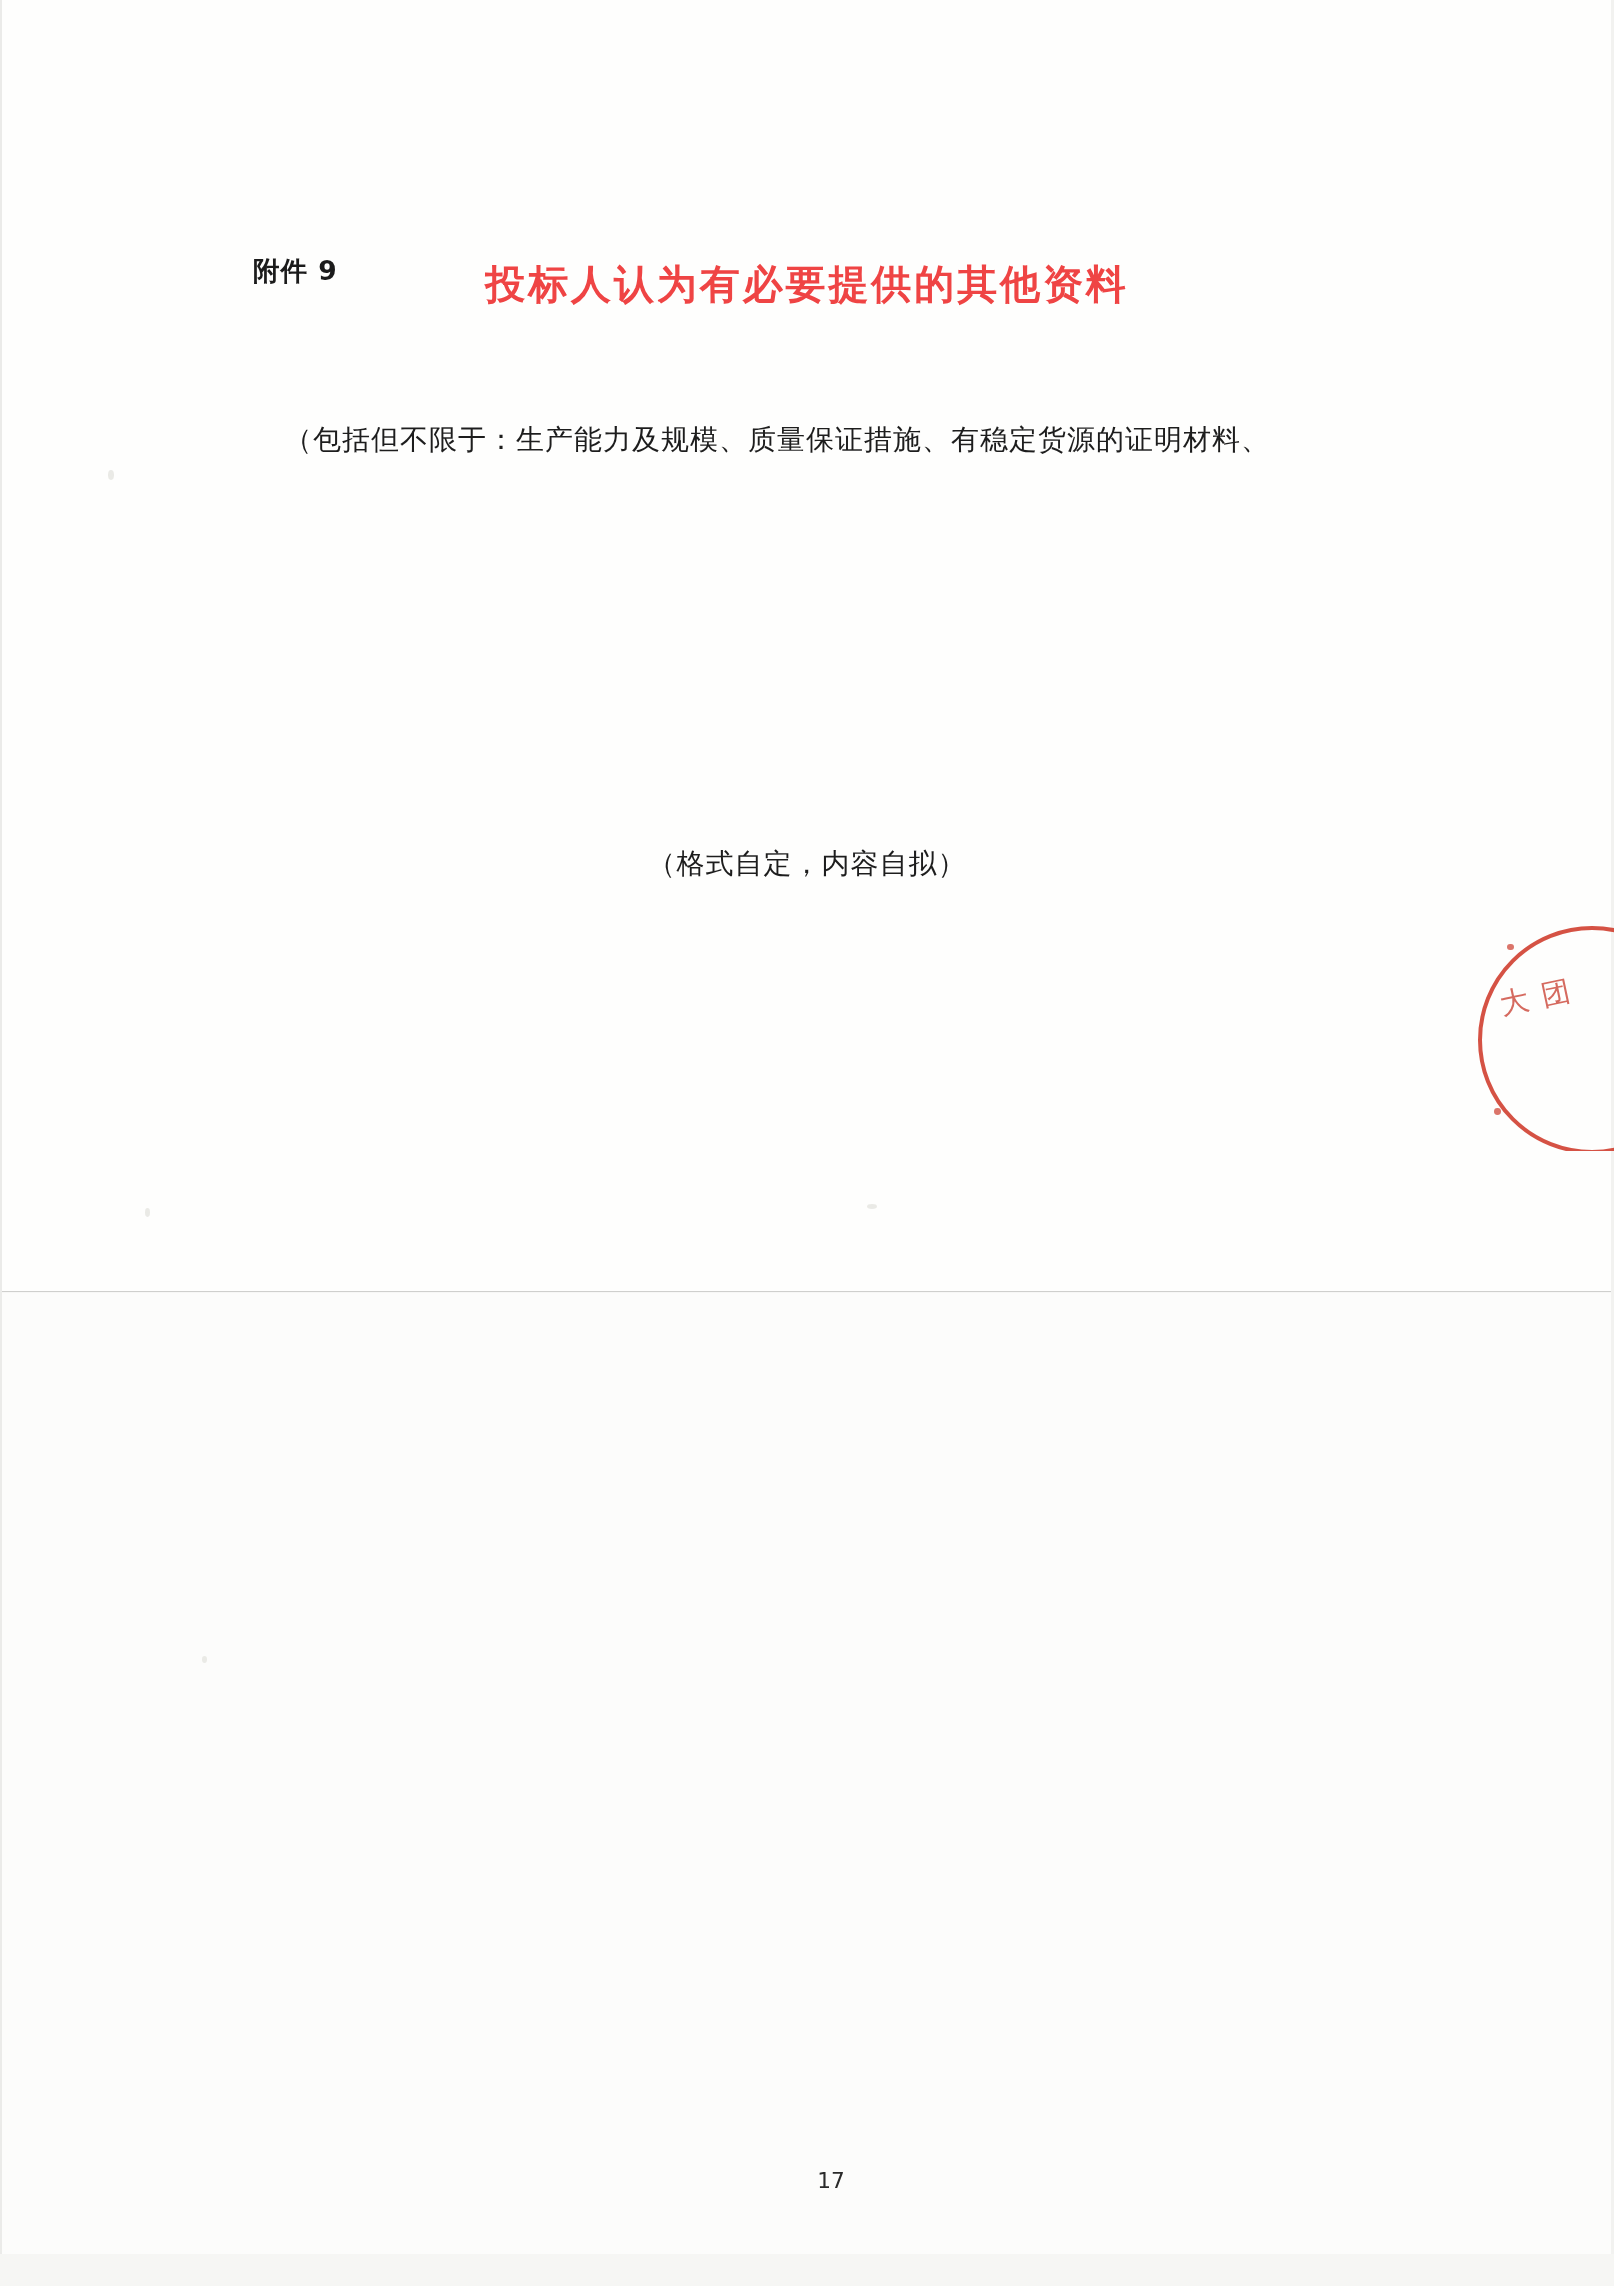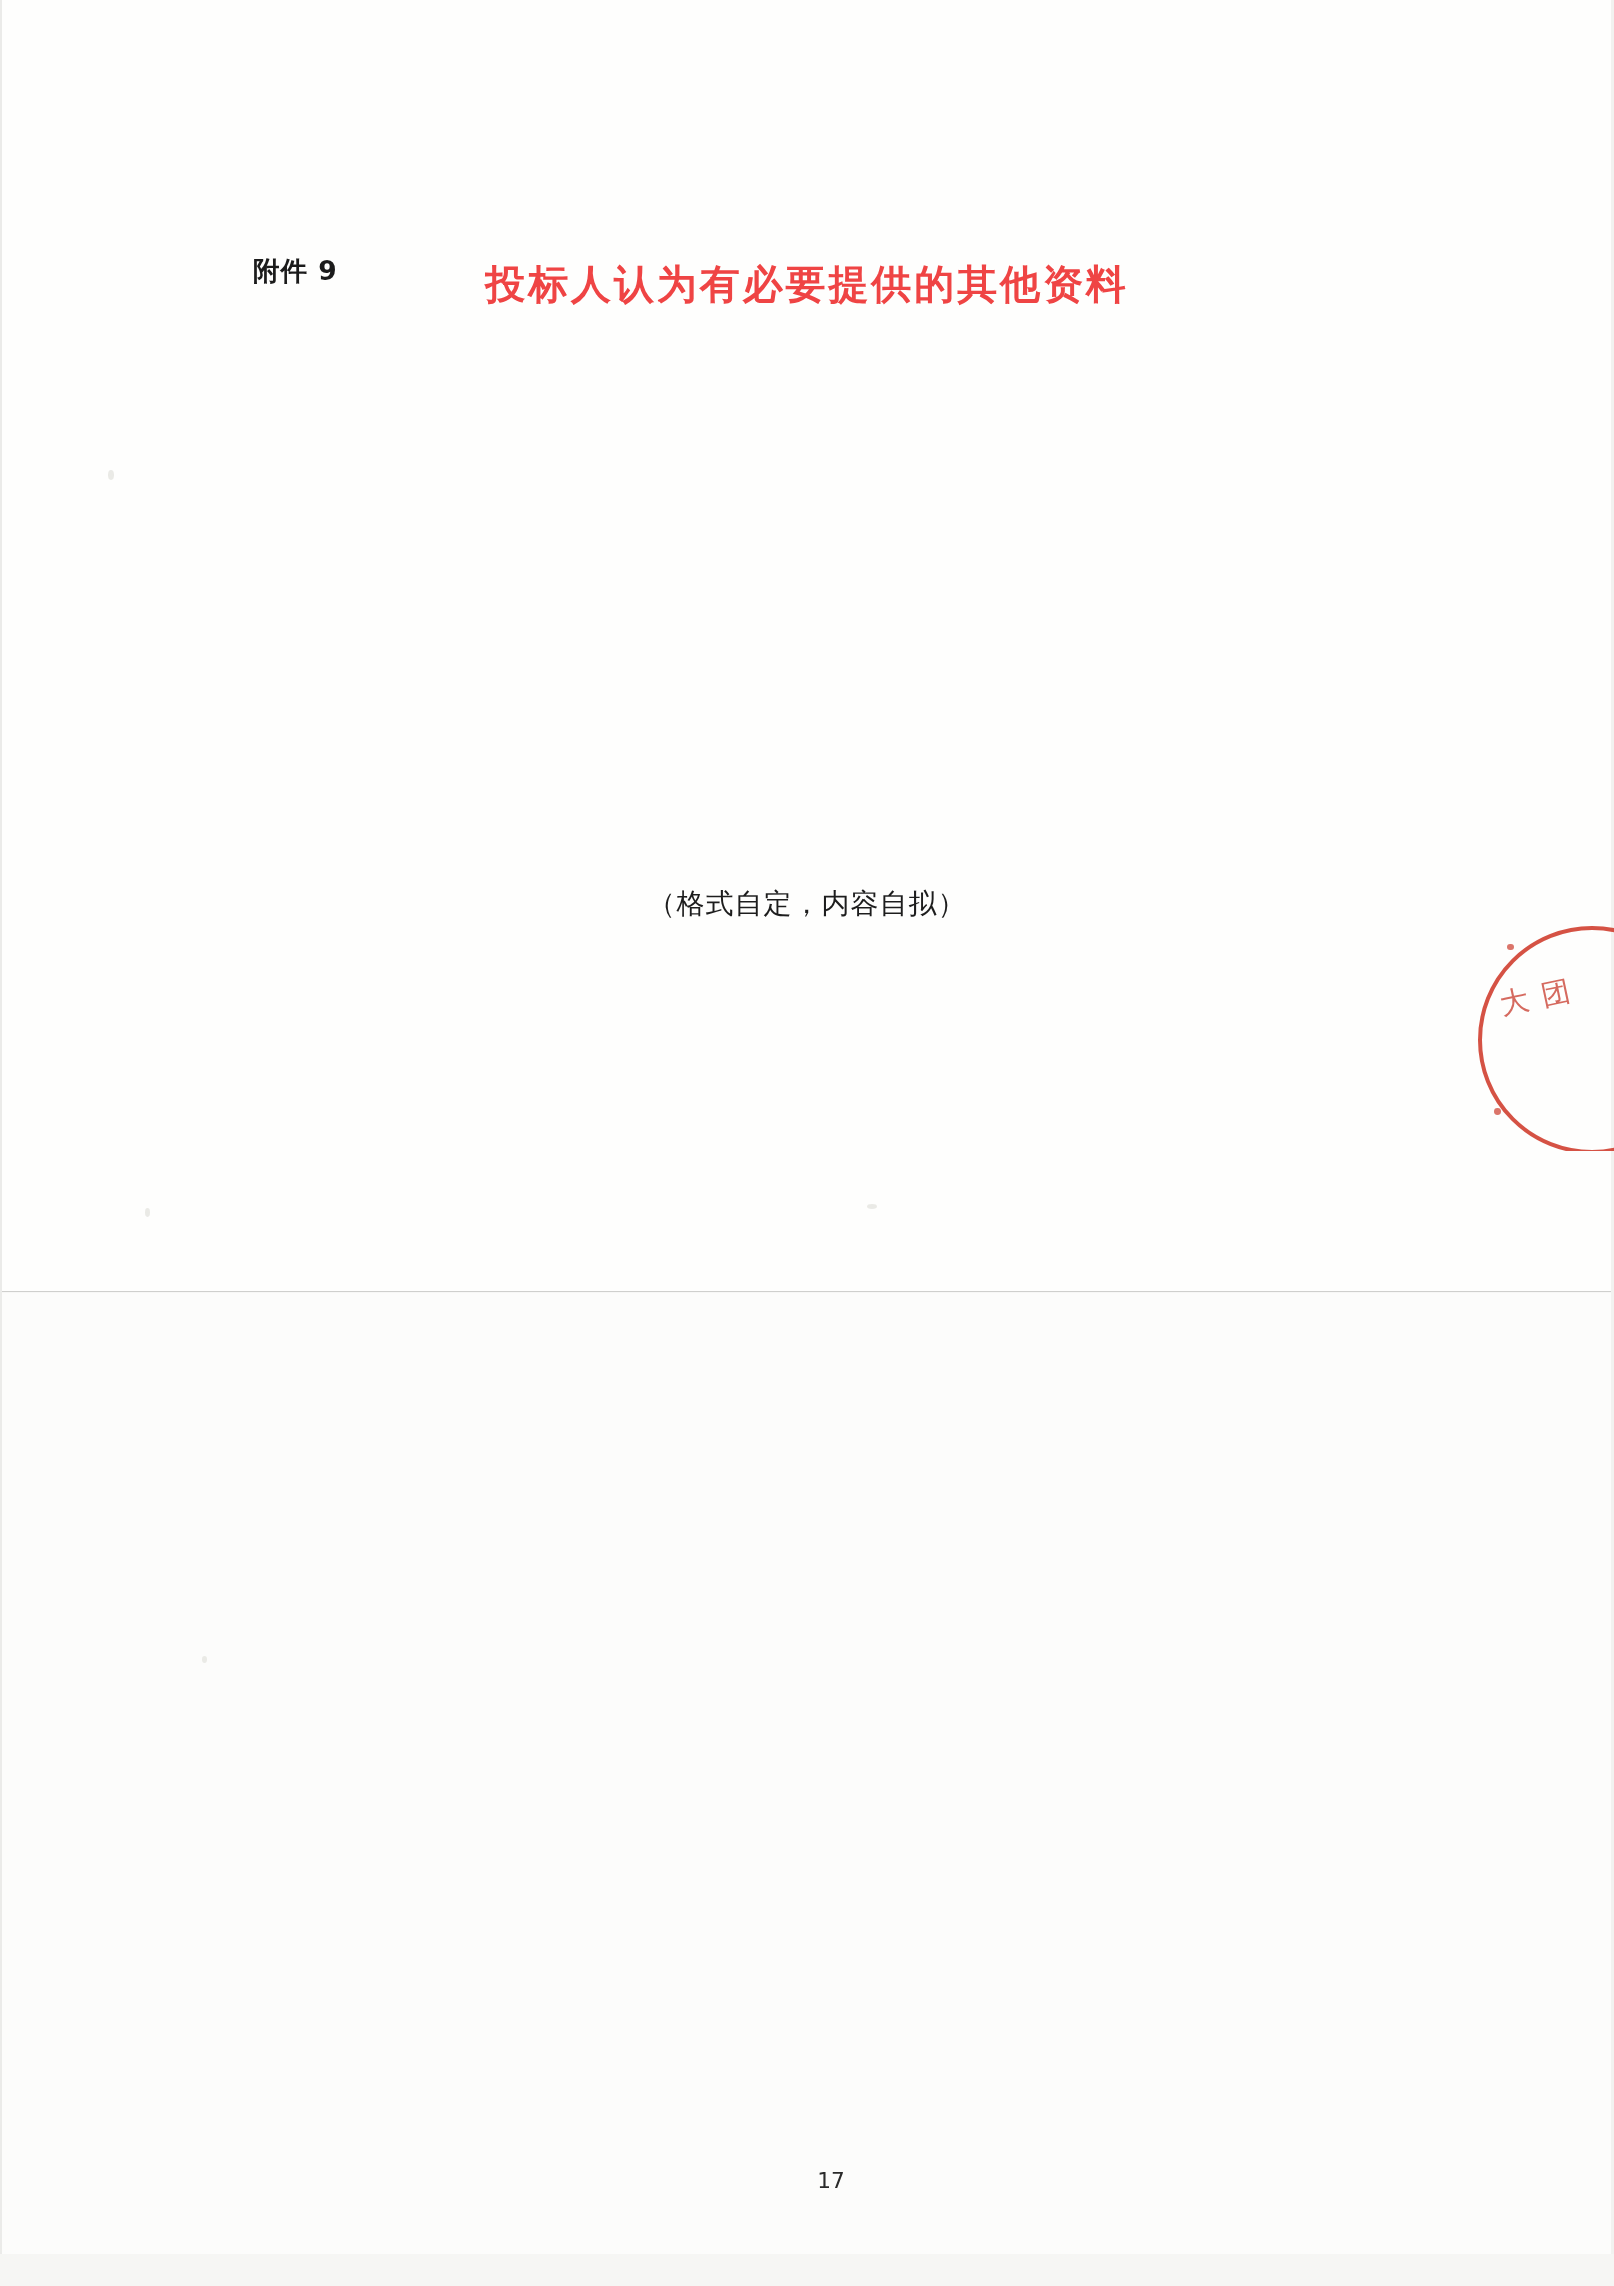--- a/index.html
+++ b/index.html
@@ -139,21 +139,20 @@
   .format-note {
     position: absolute;
     left: 0;
     top: 845px;
     width: 1614px;
     text-align: center;
     font-family: "DejaVu Serif", serif;
     font-size: 28px;
     letter-spacing: 1px;
     color: #1d1d1d;
-    margin-top: 40px;
   }
 
   
   .seal {
     position: absolute;
     left: 1478px;
     top: 926px;
     width: 225px;
     height: 225px;
     overflow: hidden;
@@ -230,20 +229,21 @@
   <div class="speck" style="left:867px; top:1204px; width:9.8px; height:4.9px;"></div>
   <div class="speck" style="left:202px; top:1656px; width:4.9px; height:6.9px;"></div>
 
   <div class="doc-body">
 
     <div class="attachment-label">附件 9</div>
 
     <div class="doc-title">投标人认为有必要提供的其他资料</div>
 
     <div class="paragraph">
+      <span>（包括但不限于：生产能力及规模、质量保证措施、有稳定货源的证明材料、</span>
     </div>
 
     <div class="format-note">（格式自定，内容自拟）</div>
   </div>
 
   <div class="seal">
     <div class="seal-ring"></div>
     <div class="seal-inner-text">大 团</div>
     <div class="seal-arc-dot" style="left:29px; top:17.6px;"></div>
     <div class="seal-arc-dot" style="left:15.7px; top:182px;"></div>

